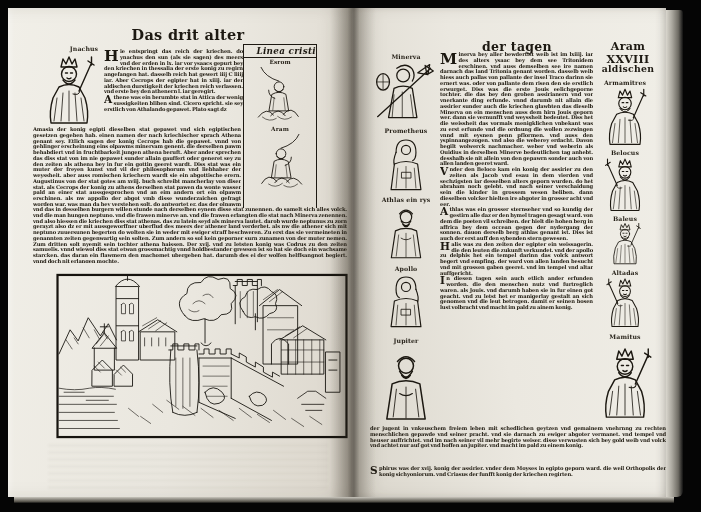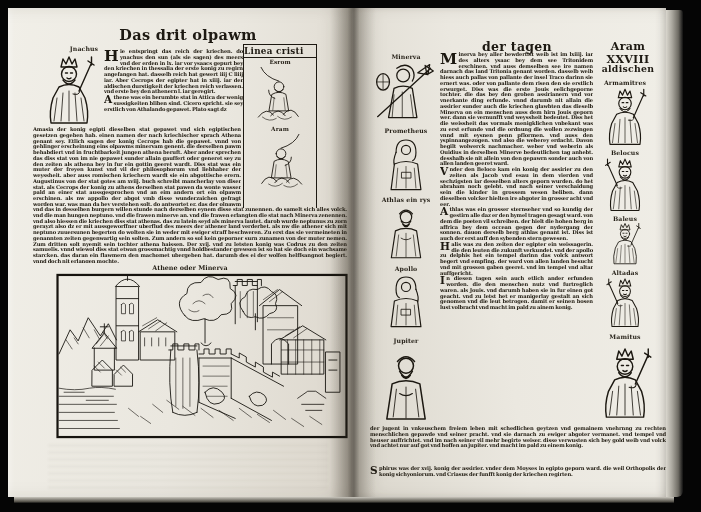--- a/index.html
+++ b/index.html
@@ -23,22 +23,22 @@
   .blackletter{font-family:"DejaVu Serif",serif;font-weight:700;color:#1d1912;letter-spacing:.3px;}
   .fig-label{position:absolute;font:700 6.2px/7px "DejaVu Serif",serif;color:#241f16;text-align:center;letter-spacing:.1px;}
   .body-text{position:absolute;font:700 5.2px/5.75px "DejaVu Serif",serif;color:#262117;
     text-align:justify;letter-spacing:-.15px;word-spacing:-.6px;overflow:hidden;}
   .body-text p{margin:0;}
   .dc3{float:left;font-size:15.5px;line-height:13.5px;margin-right:1.5px;font-weight:700;color:#1c1810;}
   .dc2{float:left;font-size:10.5px;line-height:9.5px;margin-right:1.5px;font-weight:700;color:#1c1810;}
   .lp-header{position:absolute;left:24px;top:18px;width:312px;text-align:center;font-size:14.5px;}
   .linea-box{position:absolute;left:235px;top:36px;width:72px;height:163px;
     border:1.4px solid #1d1912;border-bottom:none;}
-  .linea-title{position:absolute;left:0;top:0;width:100%;text-align:left;font-size:8.8px;
-    border-bottom:1.2px solid #1d1912;padding:1px 0;}
+  .linea-title{position:absolute;left:0;top:0;width:100%;text-align:right;font-size:8.8px;
+    border-bottom:1.2px solid #1d1912;padding:1px 0;font-style:italic;}
   .lp-caption{position:absolute;left:25px;top:256px;width:314px;text-align:center;
     font:700 6.4px "DejaVu Serif",serif;color:#241f16;}
   .rp-header{position:absolute;left:88px;top:31px;width:154px;text-align:center;font-size:12.5px;}
   .rp-folio{position:absolute;left:240px;top:32px;width:72px;text-align:center;font-size:11px;}
   .kings-title{position:absolute;left:239px;width:74px;text-align:center;font-size:9.3px;line-height:10px;}
   .showthrough{position:absolute;left:40px;top:436px;width:280px;height:46px;opacity:.5;
     background:repeating-linear-gradient(to bottom,rgba(125,118,100,.10) 0 3px,rgba(0,0,0,0) 3px 7px);
     filter:blur(1.2px);}
   svg{overflow:visible;}
 </style>
@@ -91,21 +91,21 @@
       <path d="M6,74 q12,-16 22,-3 M24,72 q11,-14 21,0 M42,70 q12,-14 22,3"></path>
       <path d="M12,74 q10,8 20,2 M34,73 q10,8 20,1" stroke-width=".9"></path>
       <path d="M29,46 l-2,18 M43,46 l2,18" stroke-width=".8"></path>
     </g>
   </defs>
 </svg>
 
 <div class="abs" style="inset:0">
 
   <div class="page page-left">
-    <div class="lp-header blackletter">Das drit olpawm</div>
+    <div class="lp-header blackletter">Das drit alter</div>
 
     <div class="fig-label" style="left:44px;top:37px;width:64px">Jnachus</div>
     <svg class="abs" style="left:28px;top:45px" width="66" height="72" viewBox="0 0 60 72">
         <use href="#sym-king"></use>
       </svg>
 
     <div class="body-text" style="left:96px;top:41px;width:139px;height:78px">
       <p><span class="dc3">H</span><span>ie entspringt das reich der kriechen. do ynachus den sun (als sie sagen) des meers vnd der erden in lx. iar vor ysaacs gepurt bey den kriechen in thessalia der erste konig zu regirn angefangen hat. dasselb reich hat gewert iiij C liiij iar. Aber Cecrops der egipter hat in xiiij. iar der aldischen durstigkeit der kriechen reich verlassen. vnd erste bey den athenern l. iar geregirt.</span></p>
       <p><span class="dc2">A</span><span>thene was ein berumbte stat in Attica der wenig sussigkeiten bliben sind. Cicero spricht. sie sey erstlich von Athalando gepawet. Plato sagt dz</span></p>
     </div>
@@ -118,21 +118,20 @@
         </svg>
       <div class="fig-label" style="left:0;top:81px;width:100%;font-size:5.8px">Aram</div>
       <svg class="abs" style="left:5px;top:88px;transform:scaleX(-1)" width="64" height="58" viewBox="0 0 72 84">
           <use href="#sym-seated"></use>
         </svg>
     </div>
 
     <div class="body-text" style="left:25px;top:119px;width:208px;height:79px">Amasia der konig egipti dieselben stat gepawet vnd sich egiptischen gesetzen gegeben hab. einen namen der nach kriechischer sprach Athena genant sey. Etlich sagen der konig Cecrops hab die gepawet. vnnd von gehlinger erscheinung eins olpawms minervam genent. die derselben pawm behabdiert vnd in fruchtbarkeit jungen athena beruft. Aber ander sprechen das diss stat von im nie gepawet sunder allain gauffert oder generet sey zu den zeiten als athena bey in fur ein gottin geeret wardt. Diss stat was ein muter der freyen kunst vnd vil der philosophorum vnd liebhaber der weyssheit. aber auss romischen kriechern wardt sie ein abgottische erern. Augustinus von der stat gotes am xviij. buch schreibt mancherlay von diser stat. als Cecrops der konig zu athens derselben stat pawen da wonte wasser pald an einer stat aussgesprochen vnd an eim andern ort ein olpawm erschinen. als nw appollo der abgot vmb disse wunderzaichen gefragt worden war. was man da bey verstehen solt. do antwortet er. das der olpawm minervam vnd das wasser neptunum bedeutet.</div>
     <div class="body-text" style="left:25px;top:199px;width:314px;height:56px">vnd das in desselben burgern willen stunde nach derselben eynem disse stat zunennen. do samelt sich alles volck. vnd die man hungen neptuno. vnd die frawen minerve an. vnd die frawen erlangten die stat nach Minerva zenennen. vnd also hiessen die kriechen diss stat athenas. das zu latein seyd als minerva lautet. darob wurde neptunus zu zorn gerayzt also dz er mit aussgeworffner uberflud des meers der athener land verderbet. als nw die athener sich mit neptuno zuuersunen begerten do wolten sie in weder mit ewiger straff beschweren. Zu erst das sie vermeineten in genannten zeiten gegenwartig sein solten. Zum andern so sol kein geporner surn zunamen von der muter nemen. Zum dritten solt nyemit sein tochter athena haissen. Der xvij. vnd zu letsten konig was Codrus zu den zeiten samuelis. vnnd wiewol diss stat etwan grossmachtig vnnd holdbestander grewsen ist so hat sie doch ein wachsame starcken. das daran ein flawmern den machomet ubergeben hat. darumb des ei der wolfen helffsangnot begiert. vnnd doch nit erlangen mochte.</div>
 
-    <div class="lp-caption">Athene oder Minerva</div>
 
     <svg class="abs" style="left:48px;top:265px" width="292" height="166" viewBox="0 0 290 164">
       <rect x="1.5" y="1.5" width="287" height="161" fill="none" stroke="#16130e" stroke-width="2.2"></rect>
       <g fill="none" stroke="#1a1712" stroke-width="0.9" stroke-linecap="round" stroke-linejoin="round">
 
         <path d="M3,80 L14,56 L22,67 L32,44 L44,62 L52,50 L60,66"></path>
         <path d="M10,66 l6,9 M27,54 l6,10 M38,56 l5,9 M18,64 l4,6 M47,58 l4,7" stroke-width=".6"></path>
 
         <path d="M3,114 q16,3 30,0 q12,-2 26,1 M3,122 h54 M3,130 h57 M3,138 h55 M3,146 h58 M3,154 h60 M8,118 h20 M30,126 h22" stroke-width=".7"></path>
 

